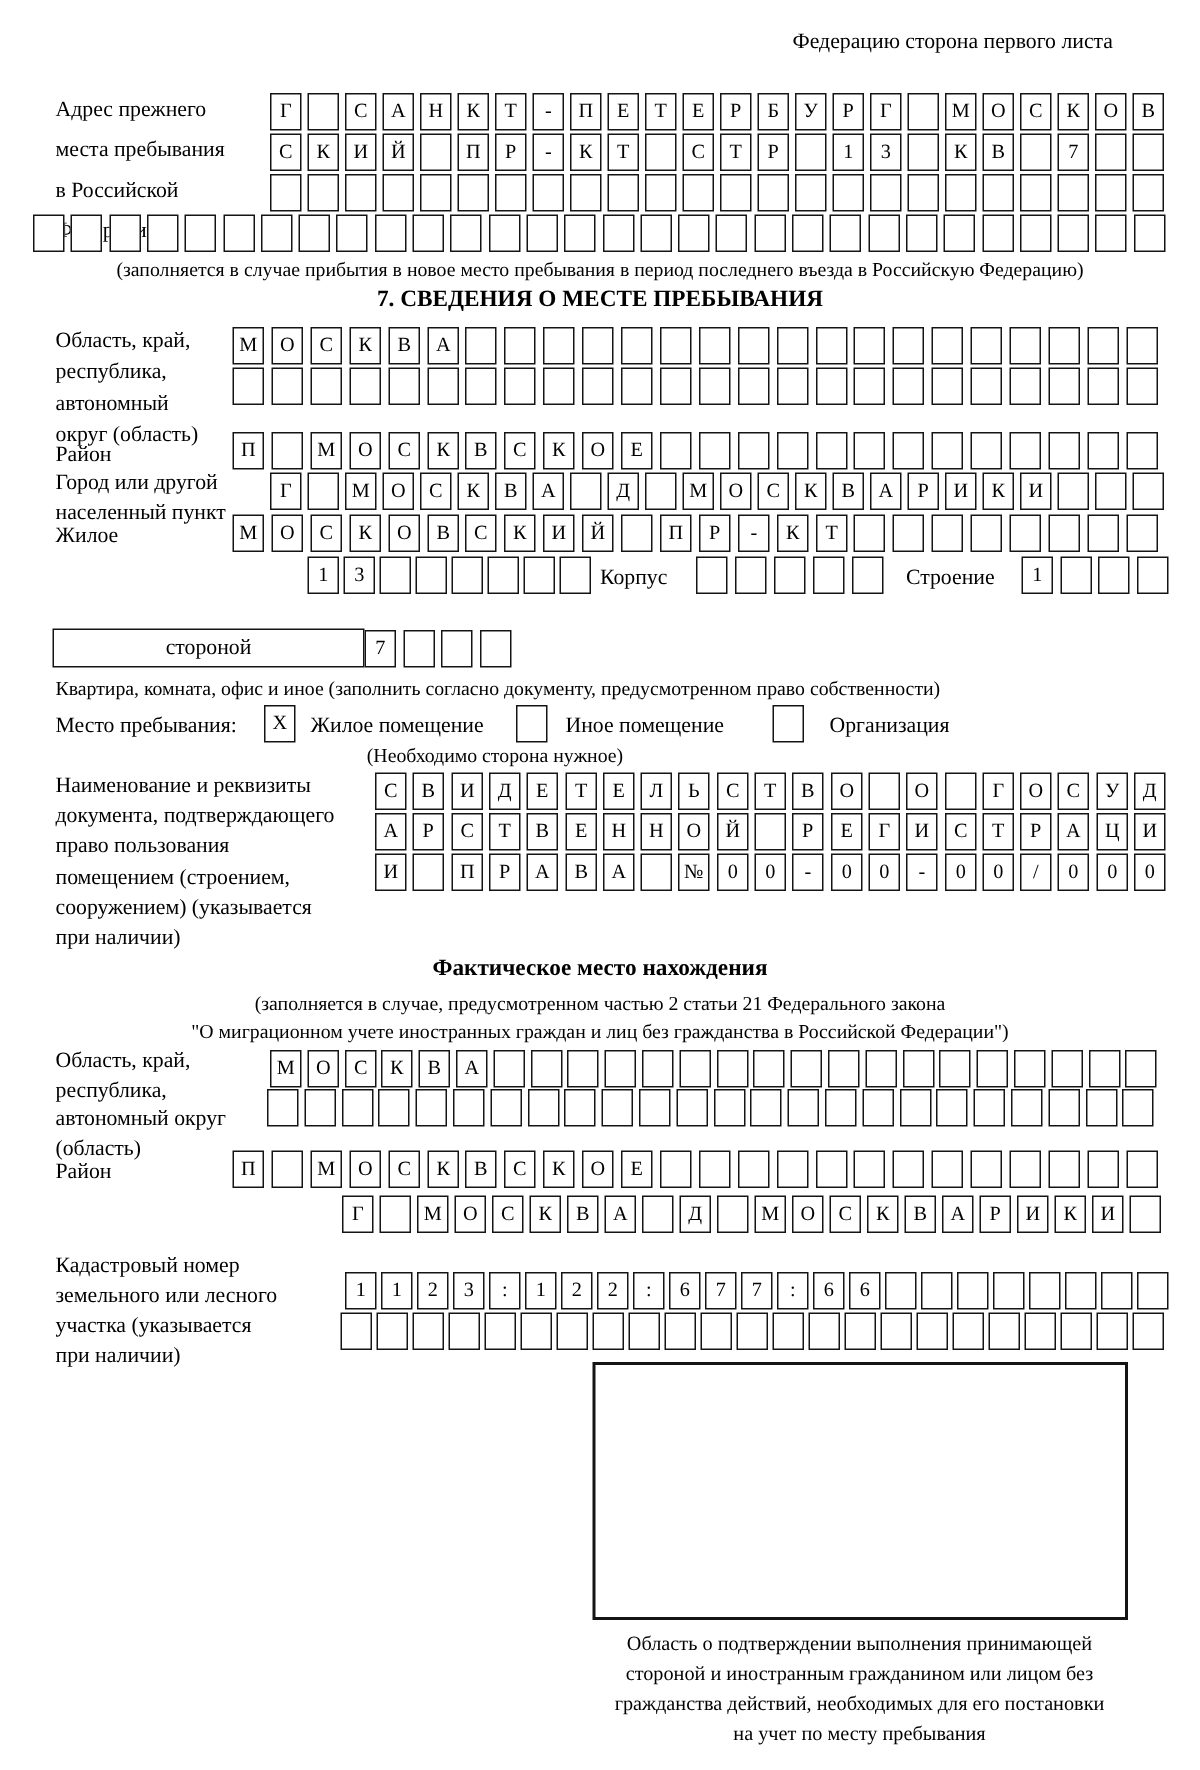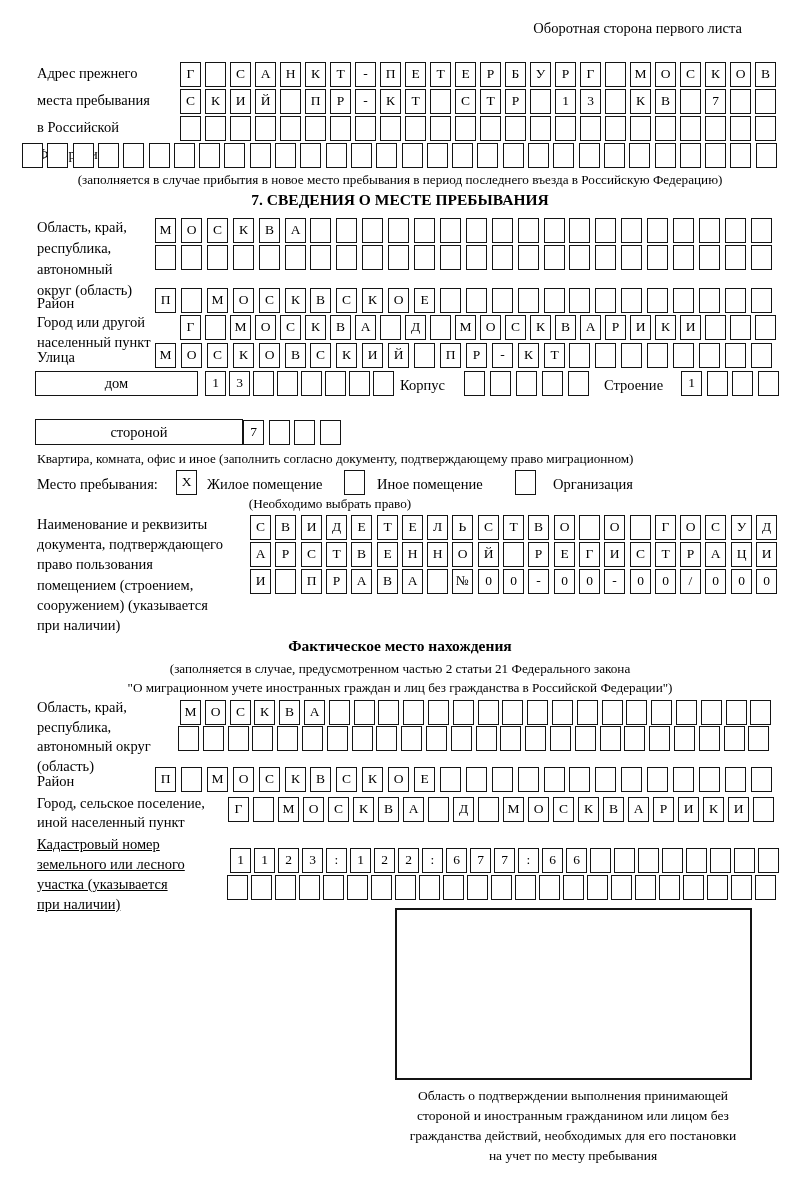--- a/index.html
+++ b/index.html
@@ -25,21 +25,21 @@
     font-size:14.5px;display:flex;align-items:center;justify-content:center;
   }
   .bigbox{position:absolute;left:395px;top:908px;width:357px;height:172px;
     box-sizing:border-box;border:2px solid #141414;background:#fff;}
 </style>
 </head>
 <body>
 
 <div class="page">
 
-  <div class="t hdr" style="top:20px;right:58px;text-align:right;">Оборотная сторона первого листа</div>
+  <div class="t hdr" style="top:20px;right:58px;text-align:right;">Федерацию сторона первого листа</div>
 
   <div class="t lbl" style="left:37px;top:60px;line-height:27px;">Адрес прежнего
 места пребывания
 в Российской
 Федерации</div>
 
   <div id="box-rows">
       <div class="brow" style="left: 180px; top: 62px;">
         <div class="cell" style="left: 0px;">Г</div>
         <div class="cell" style="left: 25px;"></div>
@@ -548,67 +548,62 @@
   <div class="t lbl" style="left:37px;top:217px;line-height:21px;">Область, край,
 республика,
 автономный
 округ (область)</div>
 
   <div class="t lbl" style="left:37px;top:291px;">Район</div>
 
   <div class="t lbl" style="left:37px;top:312px;line-height:20px;">Город или другой
 населенный пункт</div>
 
-  <div class="t lbl" style="left:37px;top:345px;">Улица</div>
-
-  <div class="labelbox" style="left:35px;top:371px;width:163px;height:25px;">
-    <span>дом</span>
-  </div>
+  <div class="t lbl" style="left:37px;top:345px;">Жилое</div>
+
 
   <div class="t lbl" style="left:400px;top:373px;">Корпус</div>
 
   <div class="t lbl" style="left:604px;top:373px;">Строение</div>
 
 
   <div class="labelbox" style="left:35px;top:419px;width:208px;height:26px;">
     <span>стороной</span>
   </div>
 
-  <div class="t note" style="left:37px;top:450px;">Квартира, комната, офис и иное (заполнить согласно документу, подтверждающему право миграционном)</div>
+  <div class="t note" style="left:37px;top:450px;">Квартира, комната, офис и иное (заполнить согласно документу, предусмотренном право собственности)</div>
 
   <div class="t lbl" style="left:37px;top:472px;">Место пребывания:</div>
   <div class="t lbl" style="left:207px;top:472px;">Жилое помещение</div>
   <div class="t lbl" style="left:377px;top:472px;">Иное помещение</div>
   <div class="t lbl" style="left:553px;top:472px;">Организация</div>
 
-  <div class="t note" style="left:160px;top:495px;width:340px;text-align:center;">(Необходимо выбрать право)</div>
+  <div class="t note" style="left:160px;top:495px;width:340px;text-align:center;">(Необходимо сторона нужное)</div>
 
   <div class="t lbl" style="left:37px;top:514px;line-height:20.2px;">Наименование и реквизиты
 документа, подтверждающего
 право пользования
 помещением (строением,
 сооружением) (указывается
 при наличии)</div>
 
   <div class="t title center" style="top:637px;">Фактическое место нахождения</div>
 
   <div class="t note center" style="top:660px;">(заполняется в случае, предусмотренном частью 2 статьи 21 Федерального закона</div>
   <div class="t note center" style="top:679px;">"О миграционном учете иностранных граждан и лиц без гражданства в Российской Федерации")</div>
 
   <div class="t lbl" style="left:37px;top:698px;line-height:19.5px;">Область, край,
 республика,
 автономный округ
 (область)</div>
 
   <div class="t lbl" style="left:37px;top:769px;">Район</div>
 
-  <div class="t lbl" style="left:37px;top:794px;line-height:19px;">Город, сельское поселение,
-иной населенный пункт</div>
-
-  <div class="t lbl" style="left:37px;top:834px;line-height:20px;text-decoration:underline;">Кадастровый номер
+
+  <div class="t lbl" style="left:37px;top:834px;line-height:20px;">Кадастровый номер
 земельного или лесного
 участка (указывается
 при наличии)</div>
 
   <div class="bigbox"></div>
 
   <div class="t note" style="left:373px;top:1086px;width:400px;text-align:center;line-height:20px;font-size:13.5px;">Область о подтверждении выполнения принимающей
 стороной и иностранным гражданином или лицом без
 гражданства действий, необходимых для его постановки
 на учет по месту пребывания</div>

